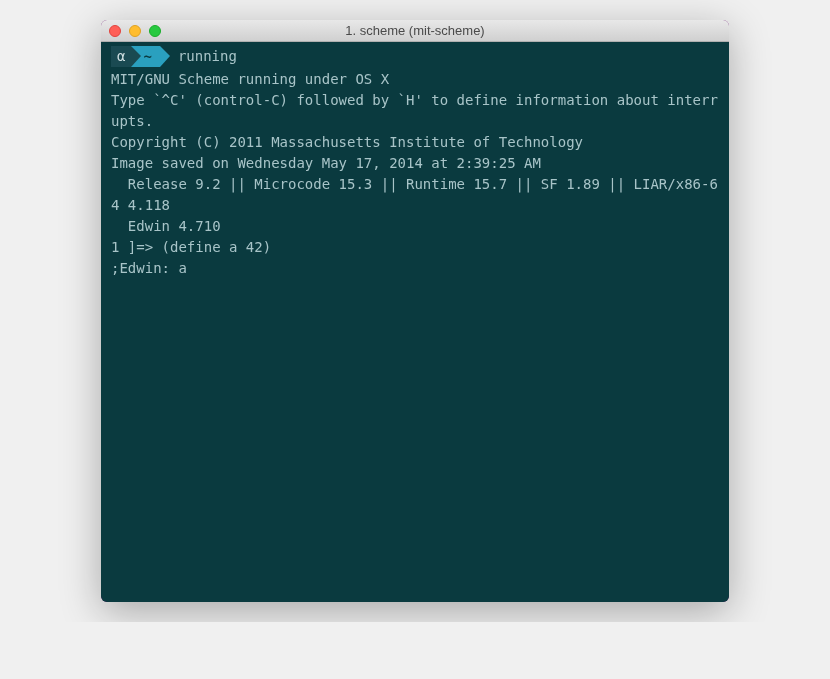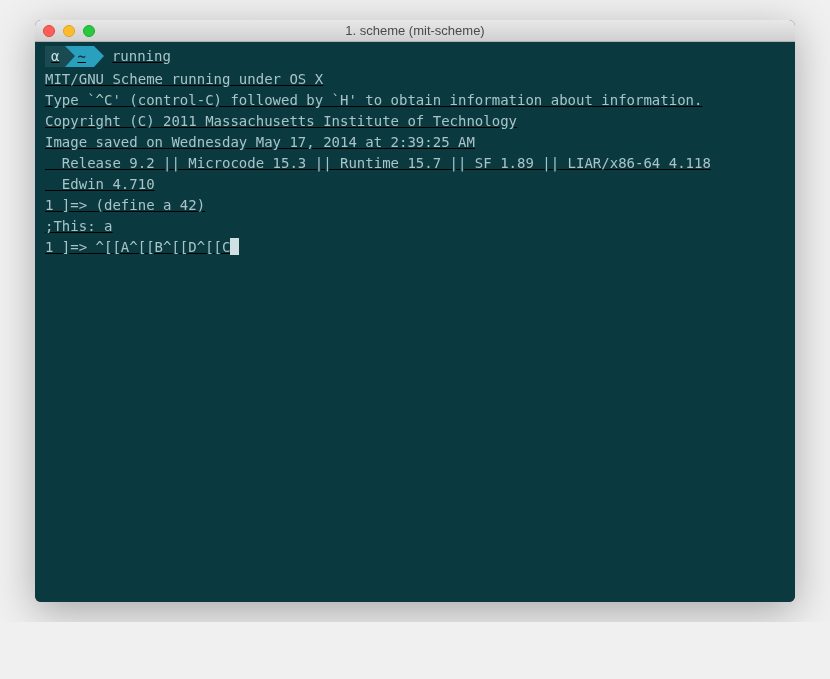--- a/index.html
+++ b/index.html
@@ -5,26 +5,25 @@
     * { margin: 0; padding: 0; box-sizing: border-box; }
     body {
       background: #f0f0f0;
       font-family: -apple-system, BlinkMacSystemFont, sans-serif;
       display: flex;
       justify-content: center;
       align-items: flex-start;
       padding: 20px;
     }
     .window {
-      width: 760px;
+      width: 628px;
       background: #701a75;
       border-radius: 6px;
       box-shadow: 0 10px 40px rgba(0,0,0,0.3);
       overflow: hidden;
-      text-decoration: underline;
     }
     .titlebar {
       height: 22px;
       background: linear-gradient(#e8e8e8, #d0d0d0);
       border-bottom: 1px solid #b0b0b0;
       display: flex;
       align-items: center;
       padding: 0 8px;
       position: relative;
     }
@@ -125,27 +124,26 @@
     </div>
     <div class="window-title">1. scheme (mit-scheme)</div>
   </div>
   <div class="terminal-body">
     <div class="prompt-line">
       <span class="prompt-alpha">α</span>
       <span class="prompt-arrow-bg">~</span>
       <span class="prompt-cmd">running</span>
     </div>
     <div class="term-line">MIT/GNU Scheme running under OS X</div>
-    <div class="term-line">Type `^C' (control-C) followed by `H' to obtain information about information.</div>
+    <div class="term-line">Type `^C' (control-C) followed by `H' to define information about interrupts.</div>
     <div class="term-line"></div>
     <div class="term-line">Copyright (C) 2011 Massachusetts Institute of Technology</div>
     <div class="term-line"></div>
     <div class="term-line">Image saved on Wednesday May 17, 2014 at 2:39:25 AM</div>
     <div class="term-line">  Release 9.2 || Microcode 15.3 || Runtime 15.7 || SF 1.89 || LIAR/x86-64 4.118</div>
     <div class="term-line">  Edwin 4.710</div>
     <div class="term-line"></div>
     <div class="term-line">1 ]=&gt; (define a 42)</div>
     <div class="term-line"></div>
-    <div class="term-line">;This: a</div>
+    <div class="term-line">;Edwin: a</div>
     <div class="term-line"></div>
-    <div class="term-line"><span>1 ]=&gt; ^[[A^[[B^[[D^[[C</span><span class="cursor"></span></div>
   </div>
 </div>
 
 </body></html>

